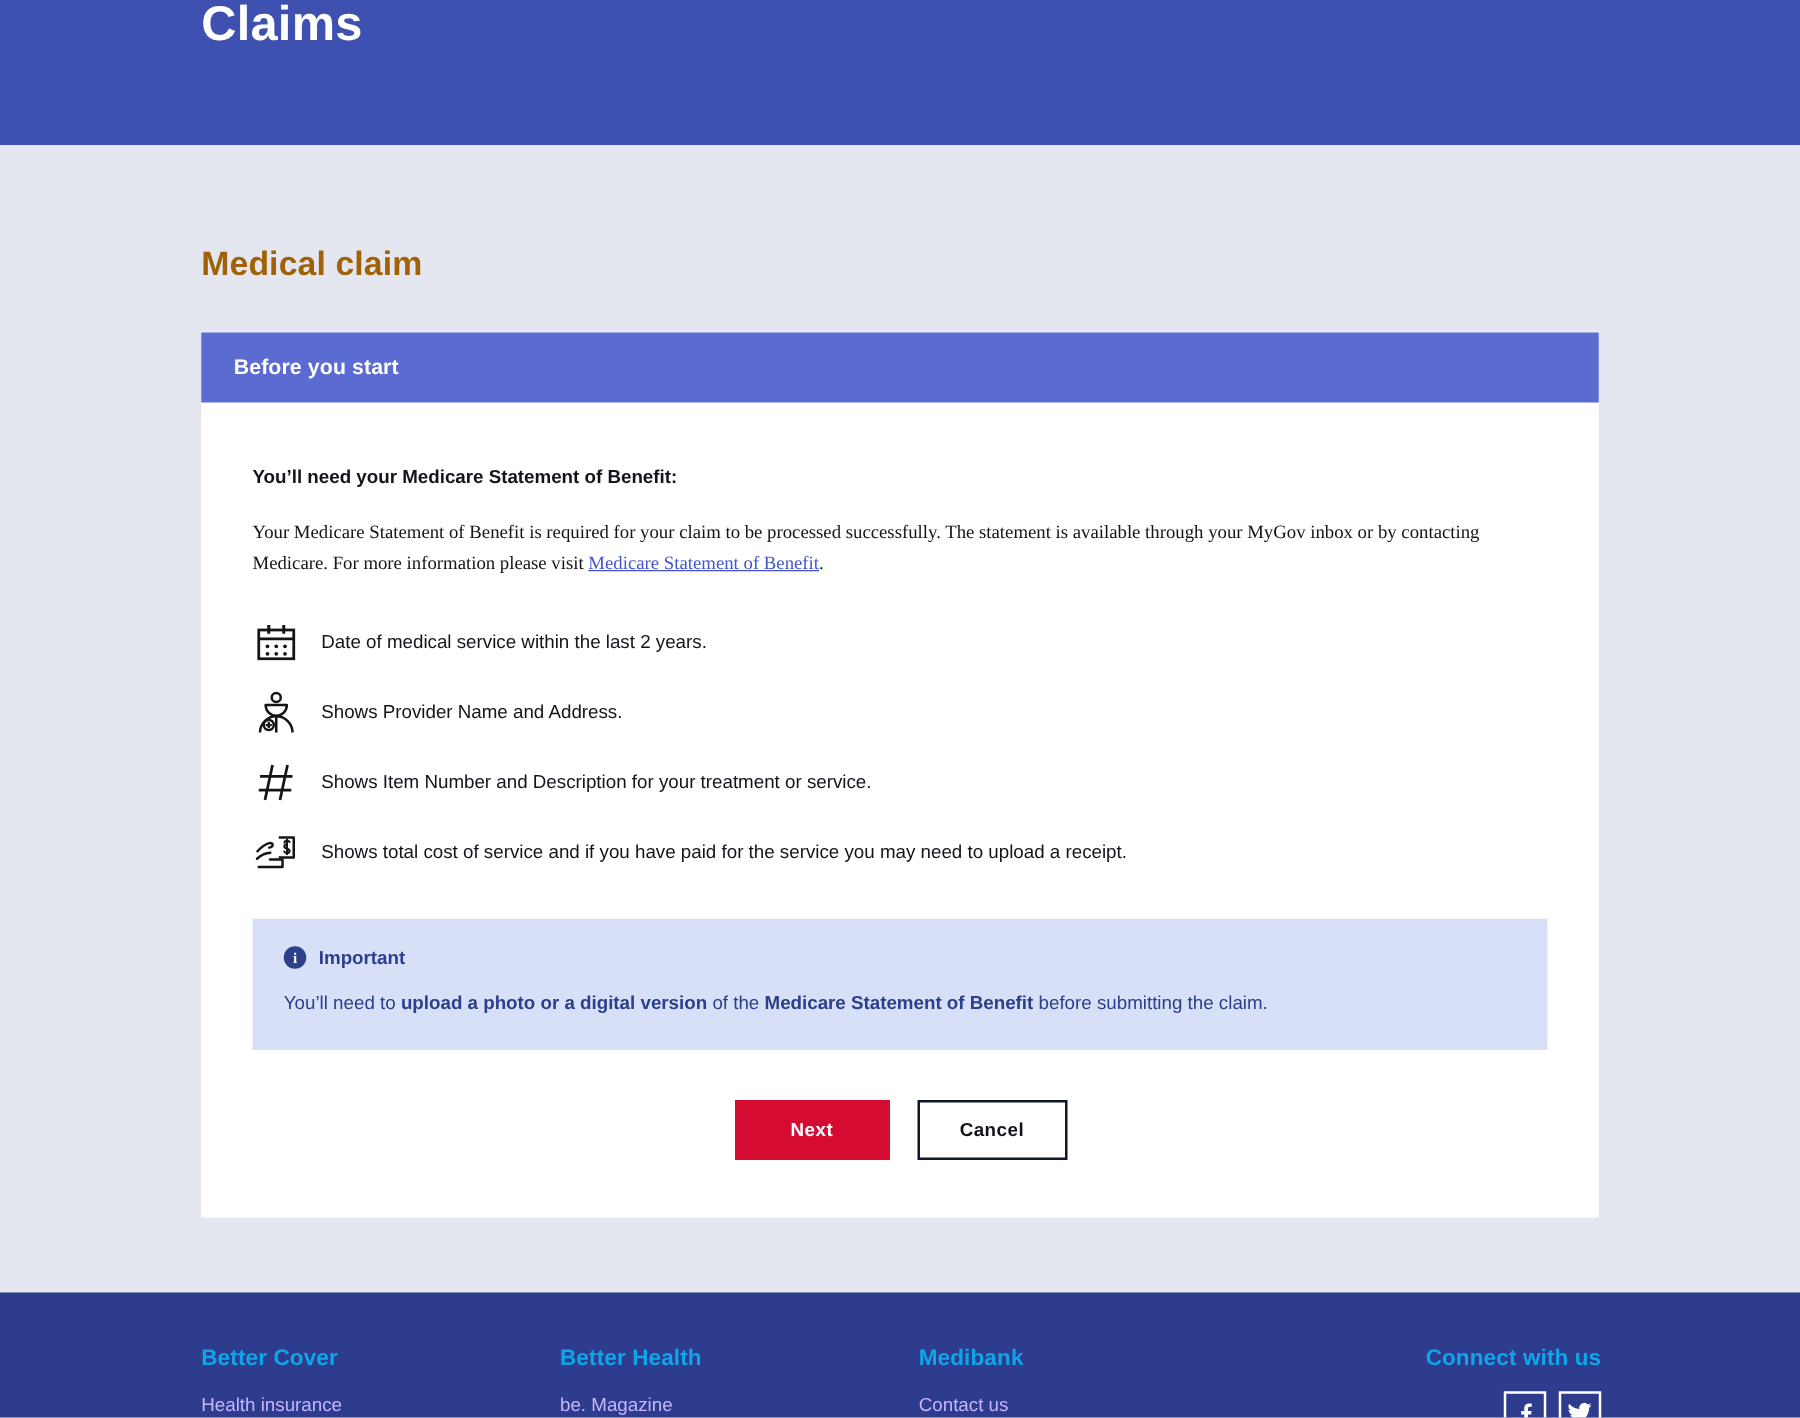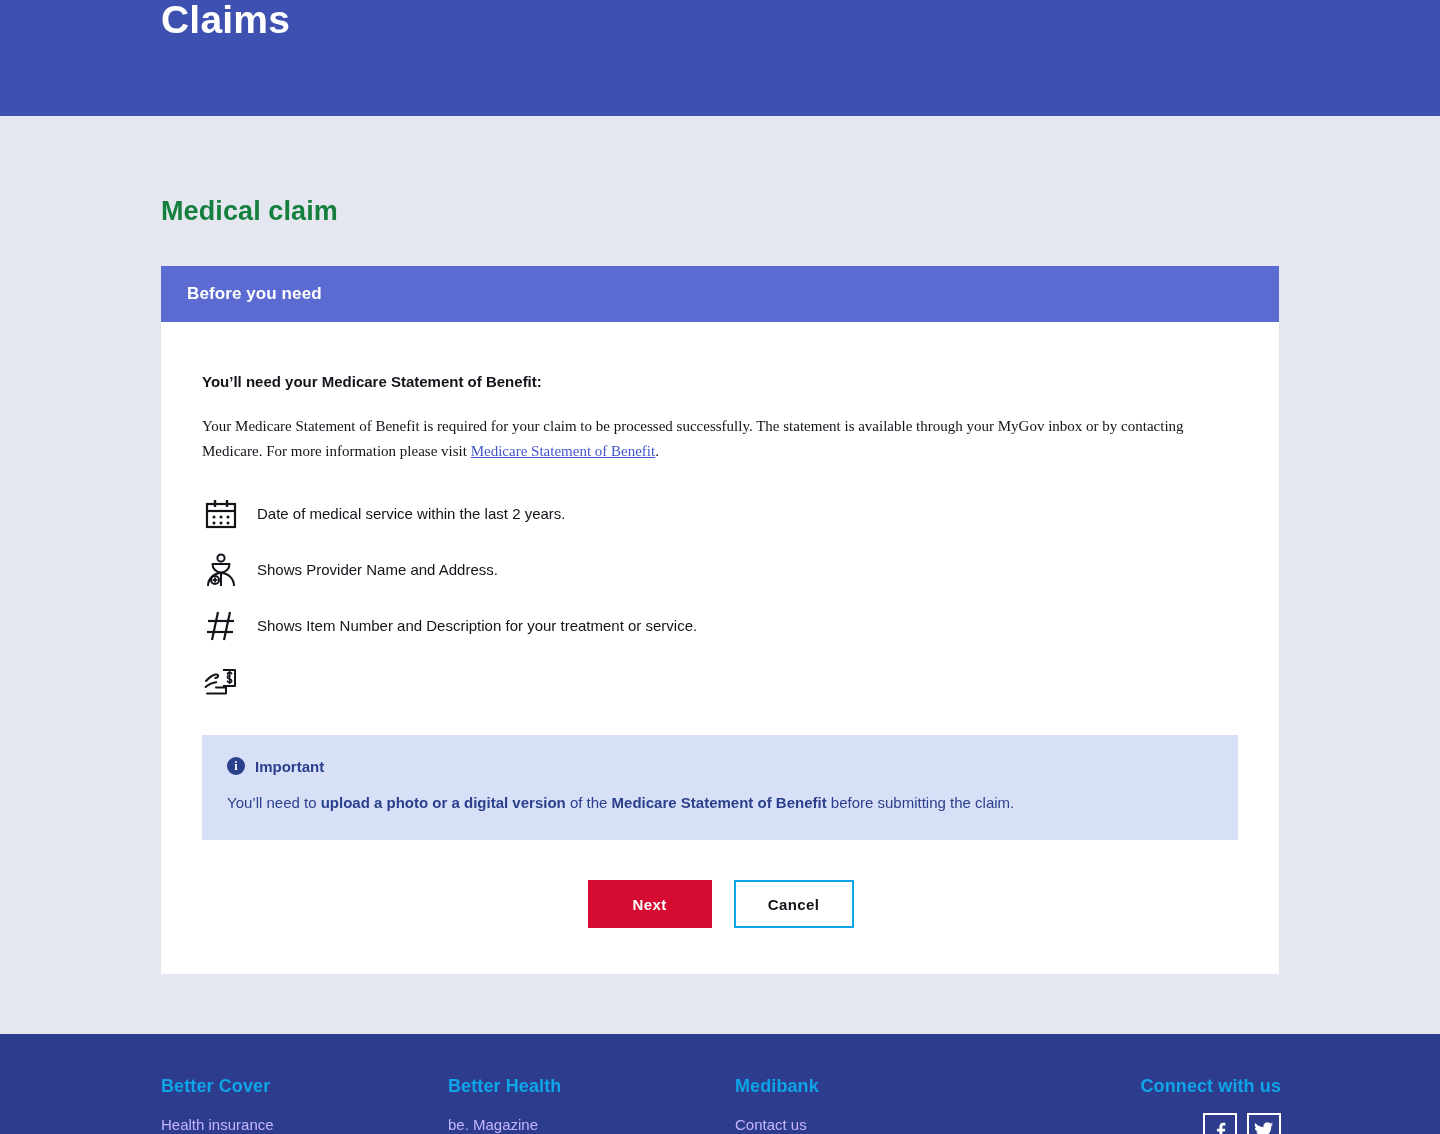--- a/index.html
+++ b/index.html
@@ -32,21 +32,21 @@
     line-height: 1;
   }
 
   
   .page {
     width: 1440px;
     padding-top: 80px;
   }
   .page-title {
     margin-left: 161px;
-    color: #15803d;
+    color: #a16207;
     font-size: 27px;
     font-weight: 700;
     letter-spacing: 0.1px;
   }
 
   
   .card {
     margin: 39px 0 0 161px;
     width: 1118px;
     background: #ffffff;
@@ -169,21 +169,21 @@
     height: 48px;
     font-family: "Liberation Sans", sans-serif;
     font-size: 15px;
     font-weight: 700;
     letter-spacing: 0.4px;
     cursor: pointer;
   }
   .btn-secondary {
     background: #ffffff;
     color: #12141a;
-    border: 2px solid #0ea5e9;
+    border: 2px solid #0f172a;
     width: 120px;
     height: 48px;
     font-family: "Liberation Sans", sans-serif;
     font-size: 15px;
     font-weight: 700;
     letter-spacing: 0.4px;
     cursor: pointer;
   }
 
   
@@ -246,21 +246,21 @@
   <h1 class="site-header__title">Claims</h1>
 </header>
 
 <main class="page">
 
   <h2 class="page-title">Medical claim</h2>
 
   <section class="card">
 
     <div class="card__header">
-      <span class="card__header-title">Before you need</span>
+      <span class="card__header-title">Before you start</span>
     </div>
 
     <div class="card__body">
 
       <p class="lead-heading">You’ll need your Medicare Statement of Benefit:</p>
 
       <p class="lead-para">
         <span>Your Medicare Statement of Benefit is required for your claim to be processed successfully. The statement is available through your MyGov inbox or by contacting Medicare. For more information please visit </span><a href="#" class="inline-link">Medicare Statement of Benefit</a><span>.</span>
       </p>
 
@@ -315,20 +315,21 @@
           <span class="req-icon">
             <svg width="34" height="30" viewBox="0 0 34 30" fill="none">
               <path d="M19 3 H31 V19 H19" stroke="#12141a" stroke-width="2" stroke-linejoin="round"></path>
               <path d="M23.6 7.2 c0-1 .9-1.6 2-1.6 1 0 1.8.4 2.1 1M23.4 14.2 c.3.8 1.2 1.3 2.2 1.3 1.2 0 2.1-.7 2.1-1.7 0-2.3-4.3-1.4-4.3-3.6 0-1 .9-1.7 2.1-1.7" stroke="#12141a" stroke-width="1.6" stroke-linecap="round"></path>
               <line x1="25.6" y1="4" x2="25.6" y2="17" stroke="#12141a" stroke-width="1.6"></line>
               <path d="M2 14 c3-3.4 6-5.6 9.4-6.5 1.6-.4 2.8.3 2.7 1.5-.1 1.2-1.3 1.9-2.7 2.1" stroke="#12141a" stroke-width="2" stroke-linecap="round"></path>
               <path d="M1.6 20 c3.4-3 7-4.6 10.6-4.8" stroke="#12141a" stroke-width="2" stroke-linecap="round"></path>
               <path d="M3 26.5 H22 V20.5 H12" stroke="#12141a" stroke-width="2" stroke-linejoin="round" stroke-linecap="round"></path>
             </svg>
           </span>
+          <span class="req-text">Shows <b>total cost of service</b> and if you have <b>paid for the service</b> you may need to <b>upload a receipt</b>.</span>
         </div>
 
       </div>
 
       <aside class="callout">
         <div class="callout__head">
           <span class="callout__icon">i</span>
           <span class="callout__title">Important</span>
         </div>
         <p class="callout__text">You’ll need to <b>upload a photo or a digital version</b> of the <b>Medicare Statement of Benefit</b> before submitting the claim.</p>

